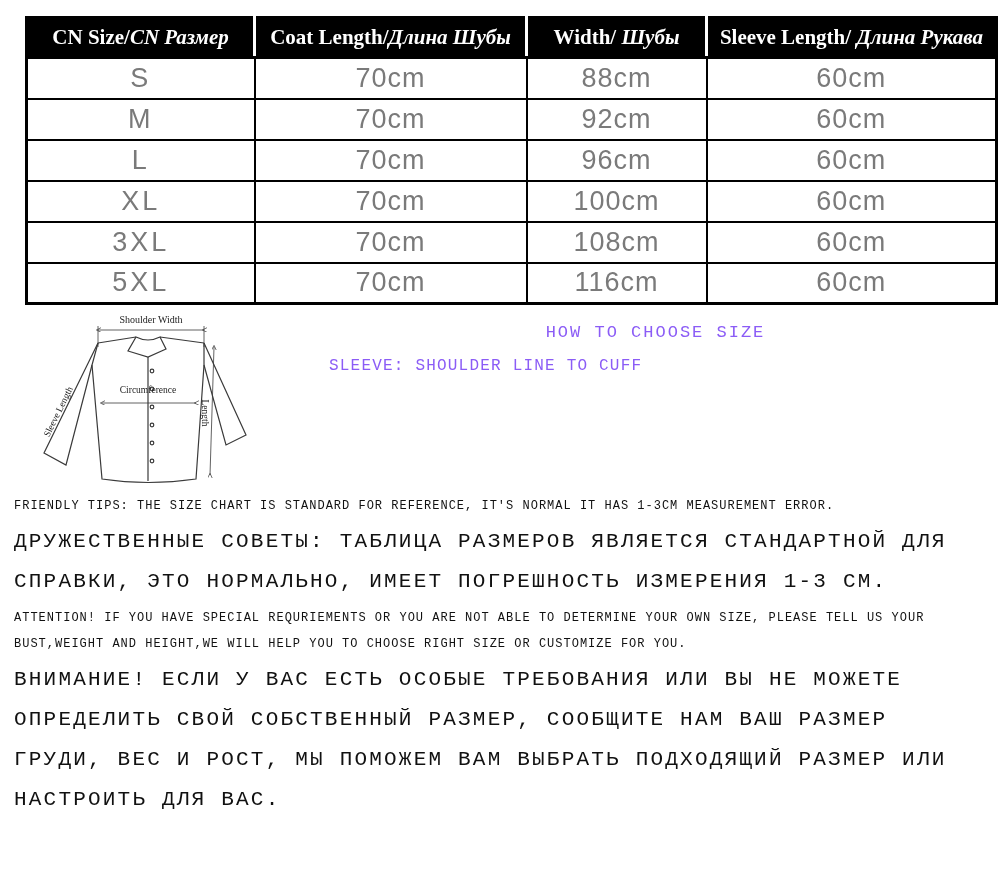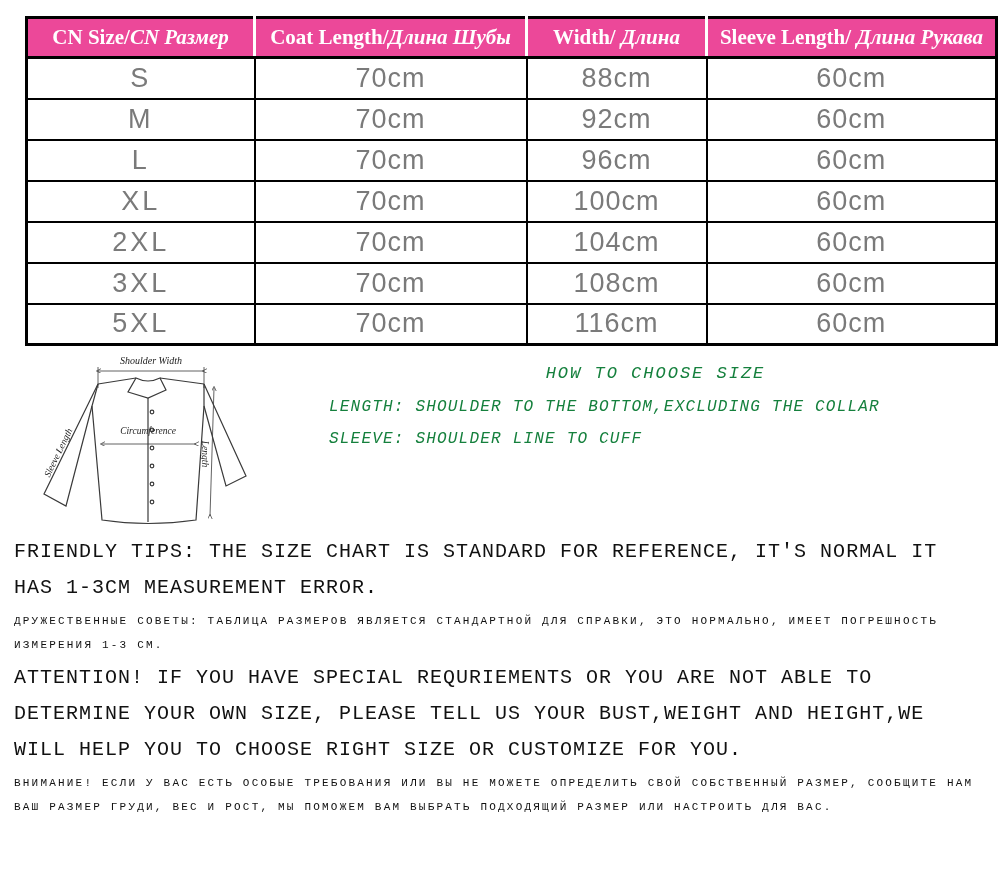--- a/index.html
+++ b/index.html
@@ -17,52 +17,52 @@
     table-layout: fixed;
     width: 970px;
     margin: 16px 5px 0 25px;
     border: 3px solid #000;
   }
   col.c-size   { width: 228px; }
   col.c-coat   { width: 272px; }
   col.c-bust   { width: 180px; }
   col.c-sleeve { width: 290px; }
   th {
-    background: #ec4899; color: #fff;
+    background: #000000; color: #fff;
     font-family: "Liberation Serif", "DejaVu Serif", serif;
     font-weight: bold; font-size: 21px;
     height: 40px; text-align: center; vertical-align: middle;
     border-bottom: 3px solid #000;
   }
   th + th { border-left: 3px solid #fff; }
   .h-ru { font-style: italic; }
   td {
     border: 2px solid #000;
     height: 41px; text-align: center; vertical-align: middle;
     color: #7a7a7a; font-size: 27px;
     font-family: "Liberation Sans", sans-serif;
     letter-spacing: 1px;
   }
   td.size-cell { letter-spacing: 3px; }
 
   
-  .middle { display: flex; margin-top: 8px; padding: 0 10px 0 14px; height: 178px; font-style: italic; }
+  .middle { display: flex; margin-top: 8px; padding: 0 10px 0 14px; height: 178px; }
   .diagram { width: 285px; flex: none; }
   .howto {
     flex: 1; padding: 10px 8px 0 30px;
     font-family: "Liberation Mono", "DejaVu Sans Mono", monospace;
-    color: #15803d;
+    color: #8b5cf6;
   }
   .howto-title { text-align: center; font-size: 17px; letter-spacing: 2px; margin-bottom: 15px; }
   .howto-line  { font-size: 16px; letter-spacing: 1.2px; margin-bottom: 14px; white-space: nowrap; }
 
   
   .notes { padding: 2px 12px 0 14px; font-family: "Liberation Mono", "DejaVu Sans Mono", monospace; color: #111; }
-  .note-en { font-size: 20px;   letter-spacing: 1px;   line-height: 36px; margin-bottom: 3px; }
-  .note-ru { font-size: 11px; letter-spacing: 2.2px; line-height: 24px; margin-bottom: 3px; }
+  .note-en { font-size: 12px;   letter-spacing: 1px;   line-height: 26px; margin-bottom: 3px; }
+  .note-ru { font-size: 21px; letter-spacing: 2.2px; line-height: 40px; margin-bottom: 3px; }
 
   
   .diagram svg text { font-family: "Liberation Serif", "DejaVu Serif", serif; fill: #222; }
   .diagram svg .sketch { stroke: #3a3a3a; fill: none; stroke-width: 1.2; }
   .diagram svg .anno   { stroke: #3a3a3a; fill: none; stroke-width: 0.8; }
 </style>
 </head>
 <body>
 
 <div class="page">
@@ -71,21 +71,21 @@
     <colgroup>
       <col class="c-size">
         <col class="c-coat">
         <col class="c-bust">
         <col class="c-sleeve">
     </colgroup>
     <thead>
       <tr>
         <th><span class="h-en">CN Size/</span><span class="h-ru">CN Размер</span></th>
         <th><span class="h-en">Coat Length/</span><span class="h-ru">Длина Шубы</span></th>
-        <th><span class="h-en">Width/ </span><span class="h-ru">Длина</span></th>
+        <th><span class="h-en">Width/ </span><span class="h-ru">Шубы</span></th>
         <th><span class="h-en">Sleeve Length/ </span><span class="h-ru">Длина Рукава</span></th>
       </tr>
     </thead>
     <tbody>
       <tr>
         <td class="size-cell">S</td>
         <td>70cm</td>
         <td>88cm</td>
         <td>60cm</td>
       </tr>
@@ -98,26 +98,20 @@
       <tr>
         <td class="size-cell">L</td>
         <td>70cm</td>
         <td>96cm</td>
         <td>60cm</td>
       </tr>
       <tr>
         <td class="size-cell">XL</td>
         <td>70cm</td>
         <td>100cm</td>
-        <td>60cm</td>
-      </tr>
-      <tr>
-        <td class="size-cell">2XL</td>
-        <td>70cm</td>
-        <td>104cm</td>
         <td>60cm</td>
       </tr>
       <tr>
         <td class="size-cell">3XL</td>
         <td>70cm</td>
         <td>108cm</td>
         <td>60cm</td>
       </tr>
       <tr>
         <td class="size-cell">5XL</td>
@@ -163,21 +157,20 @@
 
         <text font-size="9.5" text-anchor="middle" transform="translate(47,100) rotate(-64)">Sleeve Length</text>
 
         <line class="anno" x1="200" y1="34" x2="196" y2="162" marker-start="url(#arr)" marker-end="url(#arr)" transform="rotate(180 198 98)"></line>
         <text font-size="9.5" text-anchor="middle" transform="translate(188,100) rotate(90)">Length</text>
       </svg>
     </div>
 
     <div class="howto">
       <div class="howto-title">HOW TO CHOOSE SIZE</div>
-      <div class="howto-line">LENGTH: SHOULDER TO THE BOTTOM,EXCLUDING THE COLLAR</div>
       <div class="howto-line">SLEEVE: SHOULDER LINE TO CUFF</div>
     </div>
   </div>
 
   <div class="notes">
     <p class="note-en">FRIENDLY TIPS: THE SIZE CHART IS STANDARD FOR REFERENCE, IT'S NORMAL IT HAS 1-3CM MEASUREMENT ERROR.</p>
     <p class="note-ru">ДРУЖЕСТВЕННЫЕ СОВЕТЫ: ТАБЛИЦА РАЗМЕРОВ ЯВЛЯЕТСЯ СТАНДАРТНОЙ ДЛЯ СПРАВКИ, ЭТО НОРМАЛЬНО, ИМЕЕТ ПОГРЕШНОСТЬ ИЗМЕРЕНИЯ 1-3 СМ.</p>
     <p class="note-en">ATTENTION! IF YOU HAVE SPECIAL REQURIEMENTS OR YOU ARE NOT ABLE TO DETERMINE YOUR OWN SIZE, PLEASE TELL US YOUR BUST,WEIGHT AND HEIGHT,WE WILL HELP YOU TO CHOOSE RIGHT SIZE OR CUSTOMIZE FOR YOU.</p>
     <p class="note-ru">ВНИМАНИЕ! ЕСЛИ У ВАС ЕСТЬ ОСОБЫЕ ТРЕБОВАНИЯ ИЛИ ВЫ НЕ МОЖЕТЕ ОПРЕДЕЛИТЬ СВОЙ СОБСТВЕННЫЙ РАЗМЕР, СООБЩИТЕ НАМ ВАШ РАЗМЕР ГРУДИ, ВЕС И РОСТ, МЫ ПОМОЖЕМ ВАМ ВЫБРАТЬ ПОДХОДЯЩИЙ РАЗМЕР ИЛИ НАСТРОИТЬ ДЛЯ ВАС.</p>
   </div>

